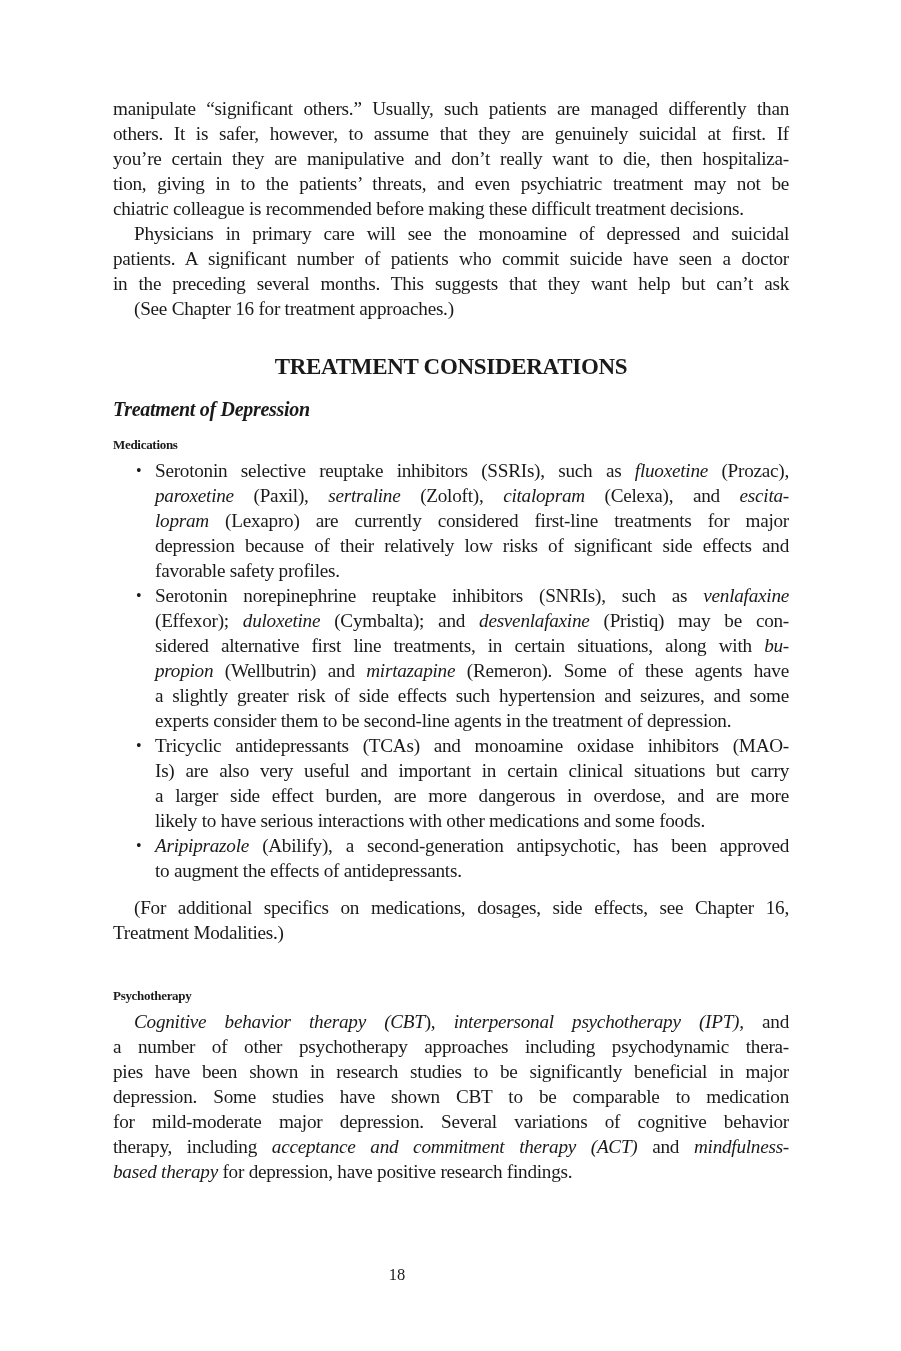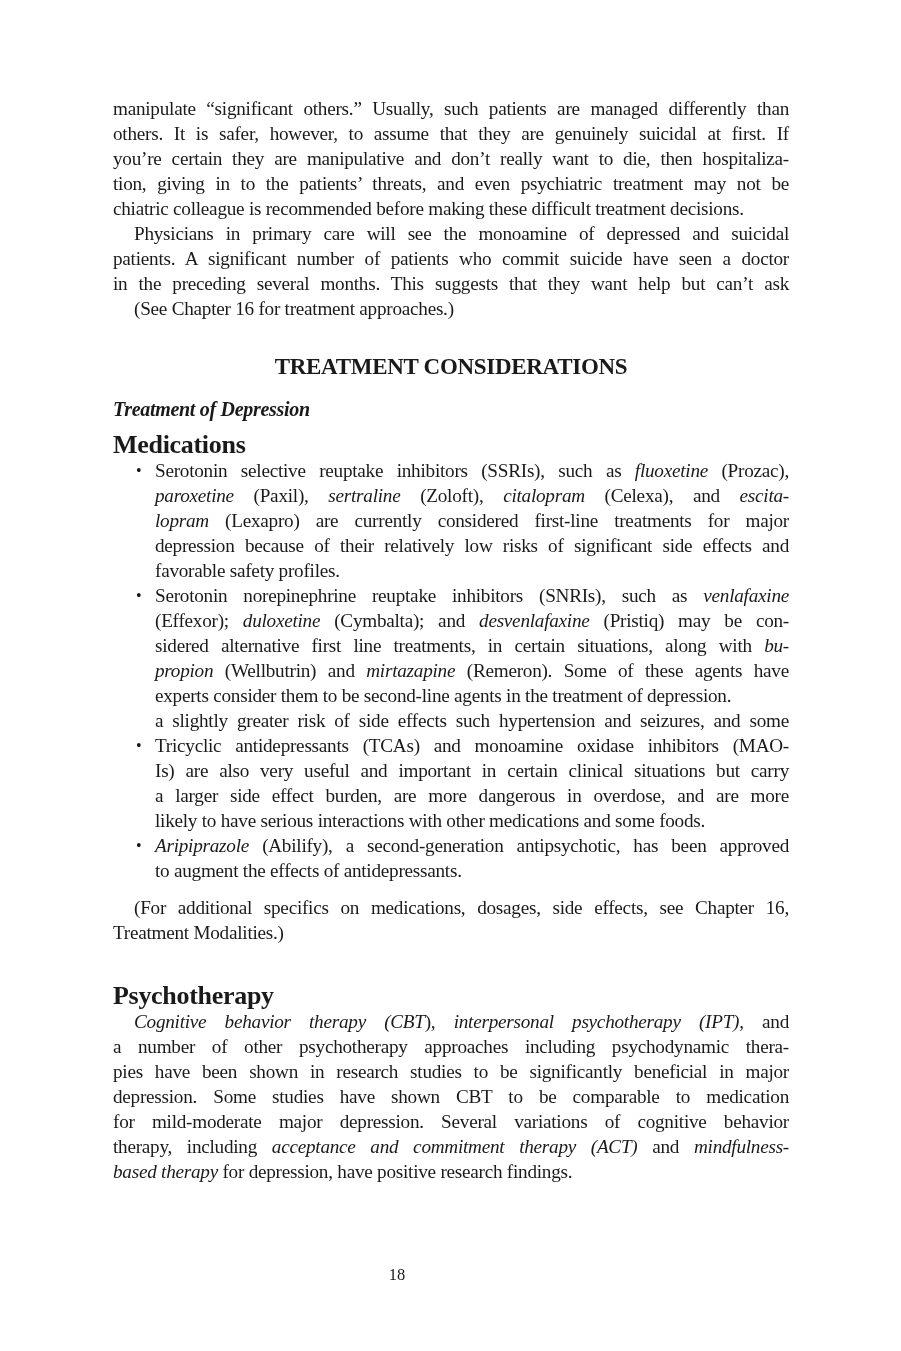--- a/index.html
+++ b/index.html
@@ -20,21 +20,21 @@
   .bullet-dot { position: absolute; left: 23px; top: 0; font-size: 16px; }
   .h-main {
     font-size: 23px; font-weight: bold; text-align: center;
     margin-top: 31px; height: 30px; line-height: 30px; letter-spacing: -0.3px;
   }
   .h-sub {
     font-size: 20px; font-weight: bold; font-style: italic;
     margin-top: 12px; height: 30px; line-height: 30px; letter-spacing: -0.3px;
   }
   .h-sec {
-    font-size: 26px; font-weight: bold; margin-top: 8px;
+    font-size: 13px; font-weight: bold; margin-top: 8px;
     height: 26px; line-height: 26px; letter-spacing: -0.3px;
   }
   .gap-sm { height: 12px; }
   .gap-md { height: 22px; }
   i { font-style: italic; }
   b { font-weight: bold; }
   .page-num {
     position: absolute; left: 0; width: 794px; top: 1265px;
     text-align: center; font-size: 16.5px;
   }
@@ -72,22 +72,22 @@
         <div class="line bullet-line"><i>paroxetine</i><span> (Paxil), </span><i>sertraline</i><span> (Zoloft), </span><i>citalopram</i><span> (Celexa), and </span><i>escita-</i></div>
         <div class="line bullet-line"><i>lopram</i><span> (Lexapro) are currently considered first-line treatments for major</span></div>
         <div class="line bullet-line"><span>depression because of their relatively low risks of significant side effects and</span></div>
         <div class="line last bullet-line"><span>favorable safety profiles.</span></div>
       </div>
       <div>
         <div class="line bullet-line"><span class="bullet-dot">•</span><span>Serotonin norepinephrine reuptake inhibitors (SNRIs), such as </span><i>venlafaxine</i></div>
         <div class="line bullet-line"><span>(Effexor); </span><i>duloxetine</i><span> (Cymbalta); and </span><i>desvenlafaxine</i><span> (Pristiq) may be con-</span></div>
         <div class="line bullet-line"><span>sidered alternative first line treatments, in certain situations, along with </span><i>bu-</i></div>
         <div class="line bullet-line"><i>propion</i><span> (Wellbutrin) and </span><i>mirtazapine</i><span> (Remeron). Some of these agents have</span></div>
+        <div class="line bullet-line"><span>a slightly greater risk of side effects such hypertension and seizures, and some</span></div>
         <div class="line last bullet-line"><span>experts consider them to be second-line agents in the treatment of depression.</span></div>
-        <div class="line bullet-line"><span>a slightly greater risk of side effects such hypertension and seizures, and some</span></div>
       </div>
       <div>
         <div class="line bullet-line"><span class="bullet-dot">•</span><span>Tricyclic antidepressants (TCAs) and monoamine oxidase inhibitors (MAO-</span></div>
         <div class="line bullet-line"><span>Is) are also very useful and important in certain clinical situations but carry</span></div>
         <div class="line bullet-line"><span>a larger side effect burden, are more dangerous in overdose, and are more</span></div>
         <div class="line last bullet-line"><span>likely to have serious interactions with other medications and some foods.</span></div>
       </div>
       <div>
         <div class="line bullet-line"><span class="bullet-dot">•</span><i>Aripiprazole</i><span> (Abilify), a second-generation antipsychotic, has been approved</span></div>
         <div class="line last bullet-line"><span>to augment the effects of antidepressants.</span></div>

